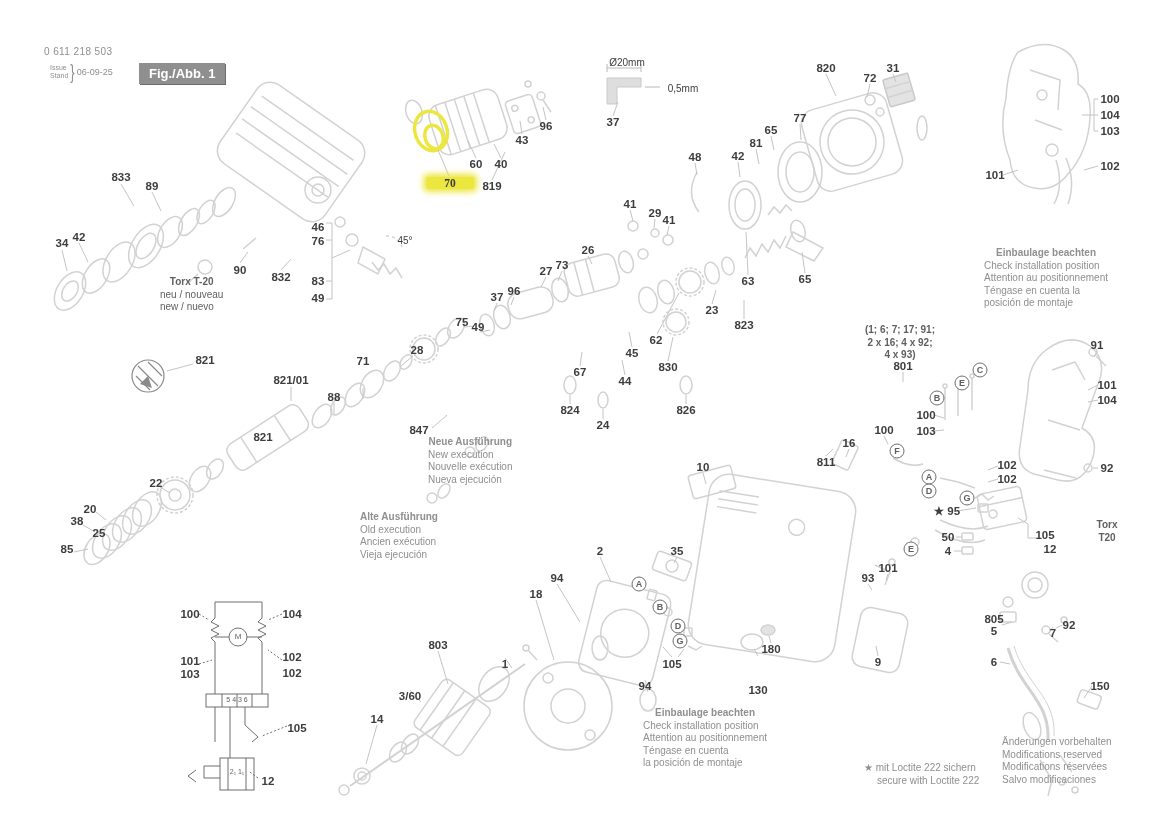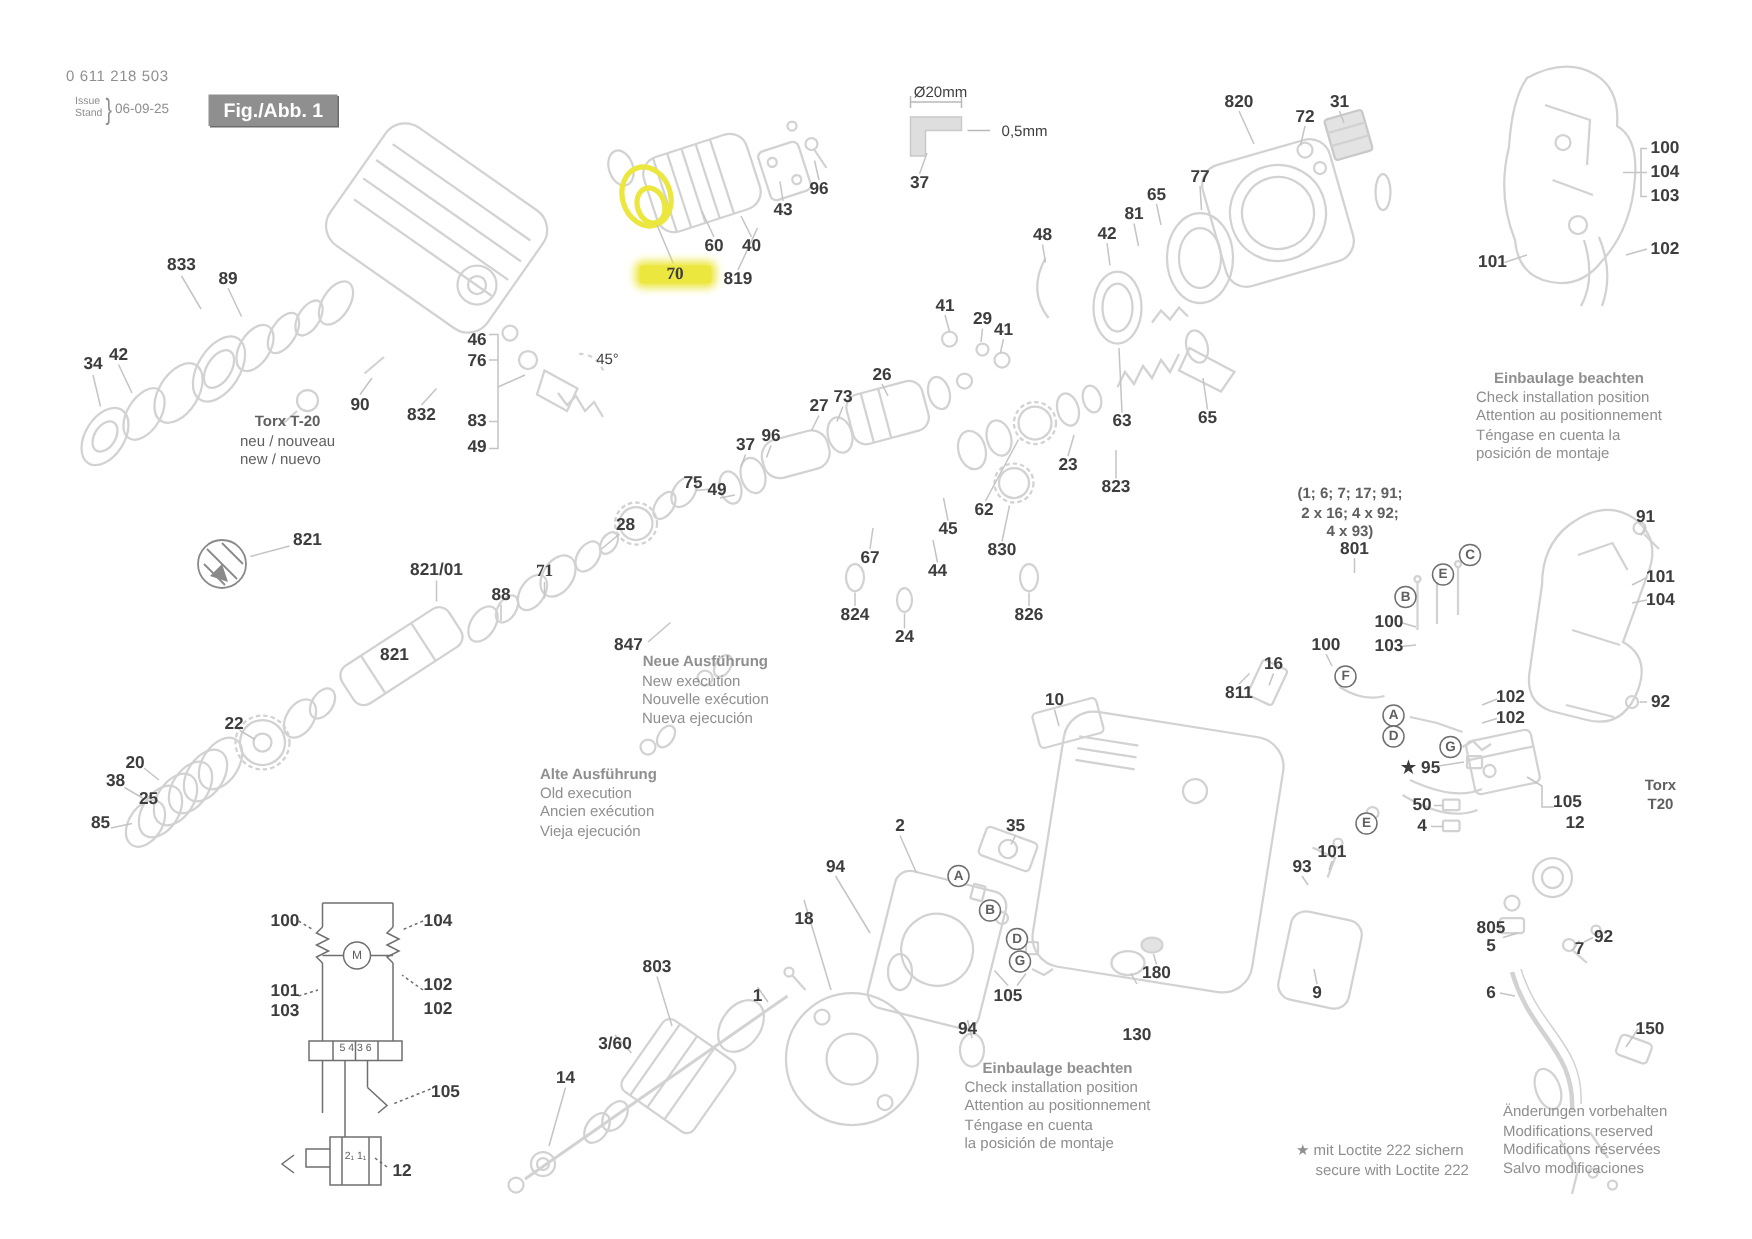--- a/index.html
+++ b/index.html
@@ -469,21 +469,21 @@
       <span class="part-label" style="left: 240px; top: 270px;">90</span>
       <span class="part-label" style="left: 281px; top: 277px;">832</span>
       <span class="part-label" style="left: 318px; top: 227px;">46</span>
       <span class="part-label" style="left: 318px; top: 241px;">76</span>
       <span class="part-label" style="left: 318px; top: 281px;">83</span>
       <span class="part-label" style="left: 318px; top: 298px;">49</span>
       <span class="part-label dim" style="left: 405px; top: 240px;">45°</span>
       <span class="part-label" style="left: 205px; top: 360px;">821</span>
       <span class="part-label" style="left: 291px; top: 380px;">821/01</span>
       <span class="part-label" style="left: 334px; top: 397px;">88</span>
-      <span class="part-label" style="left: 363px; top: 381px; font-family: Liberation Serif, serif;">71</span>
+      <span class="part-label" style="left: 363px; top: 361px;">71</span>
       <span class="part-label" style="left: 417px; top: 350px;">28</span>
       <span class="part-label" style="left: 263px; top: 437px;">821</span>
       <span class="part-label" style="left: 156px; top: 483px;">22</span>
       <span class="part-label" style="left: 90px; top: 509px;">20</span>
       <span class="part-label" style="left: 77px; top: 521px;">38</span>
       <span class="part-label" style="left: 99px; top: 533px;">25</span>
       <span class="part-label" style="left: 67px; top: 549px;">85</span>
       <span class="part-label" style="left: 419px; top: 430px;">847</span>
       <span class="part-label hl" style="left: 450px; top: 183px;">70</span>
       <span class="part-label" style="left: 476px; top: 164px;">60</span>
@@ -545,21 +545,21 @@
       <span class="part-label" style="left: 1050px; top: 549px;">12</span>
       <span class="part-label" style="left: 849px; top: 443px;">16</span>
       <span class="part-label" style="left: 884px; top: 430px;">100</span>
       <span class="part-label" style="left: 826px; top: 462px;">811</span>
       <span class="part-label" style="left: 888px; top: 568px;">101</span>
       <span class="part-label" style="left: 868px; top: 578px;">93</span>
       <span class="part-label" style="left: 703px; top: 467px;">10</span>
       <span class="part-label" style="left: 677px; top: 551px;">35</span>
       <span class="part-label" style="left: 600px; top: 551px;">2</span>
       <span class="part-label" style="left: 557px; top: 578px;">94</span>
-      <span class="part-label" style="left: 536px; top: 594px; margin-top: 19px;">18</span>
+      <span class="part-label" style="left: 536px; top: 594px;">18</span>
       <span class="part-label" style="left: 505px; top: 664px;">1</span>
       <span class="part-label" style="left: 438px; top: 645px;">803</span>
       <span class="part-label" style="left: 410px; top: 696px;">3/60</span>
       <span class="part-label" style="left: 377px; top: 719px;">14</span>
       <span class="part-label" style="left: 672px; top: 664px;">105</span>
       <span class="part-label" style="left: 645px; top: 686px;">94</span>
       <span class="part-label" style="left: 758px; top: 690px;">130</span>
       <span class="part-label" style="left: 771px; top: 649px;">180</span>
       <span class="part-label" style="left: 878px; top: 662px;">9</span>
       <span class="part-label" style="left: 994px; top: 619px;">805</span>

